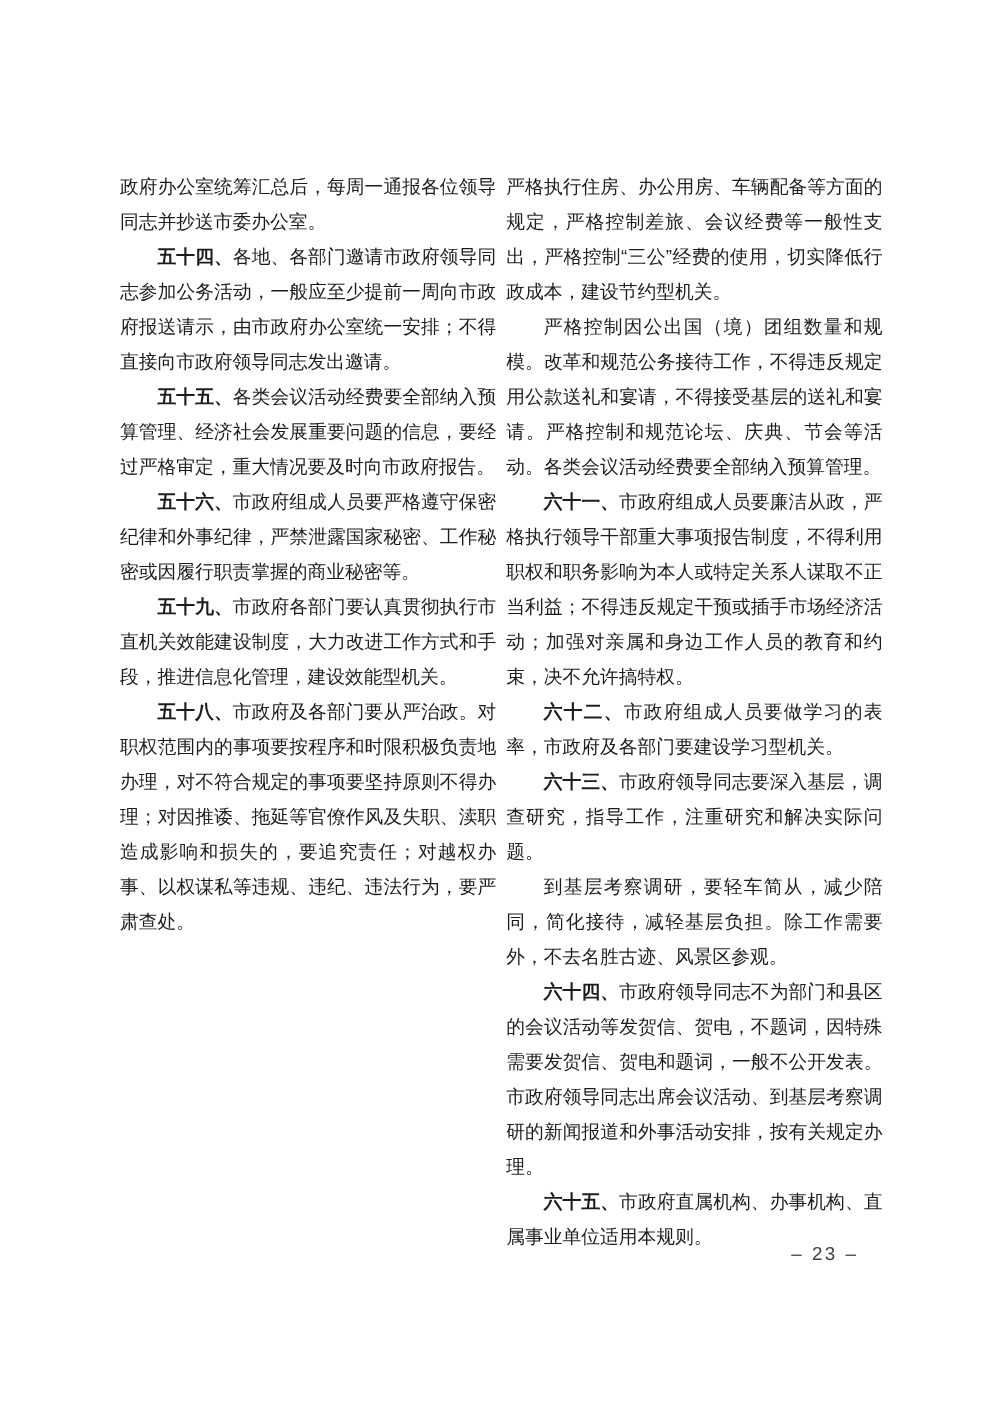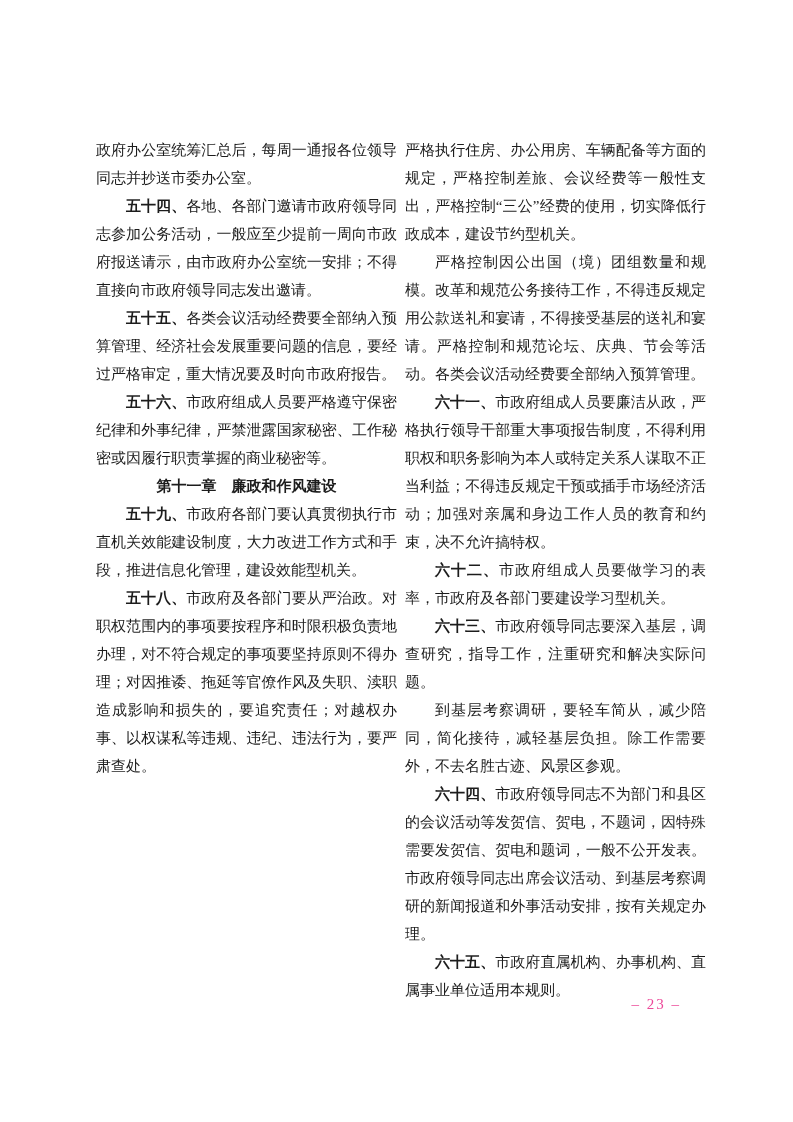--- a/index.html
+++ b/index.html
@@ -6,21 +6,21 @@
     margin: 0;
     padding: 0;
     background: #ffffff;
   }
   .page {
     position: relative;
     width: 793px;
     height: 1122px;
     background: #ffffff;
     overflow: hidden;
-    font-family: Liberation Serif, serif;
+    font-family: Liberation Sans, sans-serif;
     color: #1c1c1c;
   }
   .col {
     position: absolute;
     top: 136px;
     width: 301px;
     font-size: 15px;
     line-height: 28px;
     text-align: justify;
     text-justify: inter-ideograph;
@@ -36,41 +36,40 @@
   .chapter {
     margin: 0;
     font-size: 15px;
     line-height: 28px;
     font-weight: bold;
     text-align: center;
     text-indent: 0;
   }
   .page-number {
     position: absolute;
-    left: 601px;
+    left: 633px;
     top: 994px;
     width: 80px;
     font-size: 15px;
     line-height: 20px;
     letter-spacing: 2px;
-    color: #ec4899;
-    text-align: right;
+    color: #404040;
+    text-align: left;
   }
 </style>
 </head>
 <body>
 
 <div class="page">
 
   <div class="col col-left">
     <p class="para no-indent"><b class="lead"></b><span>政府办公室统筹汇总后，每周一通报各位领导同志并抄送市委办公室。</span></p>
     <p class="para"><b class="lead">五十四、</b><span>各地、各部门邀请市政府领导同志参加公务活动，一般应至少提前一周向市政府报送请示，由市政府办公室统一安排；不得直接向市政府领导同志发出邀请。</span></p>
     <p class="para"><b class="lead">五十五、</b><span>各类会议活动经费要全部纳入预算管理、经济社会发展重要问题的信息，要经过严格审定，重大情况要及时向市政府报告。</span></p>
     <p class="para"><b class="lead">五十六、</b><span>市政府组成人员要严格遵守保密纪律和外事纪律，严禁泄露国家秘密、工作秘密或因履行职责掌握的商业秘密等。</span></p>
-    <h2 class="chapter">第十一章　廉政和作风建设</h2>
     <p class="para"><b class="lead">五十九、</b><span>市政府各部门要认真贯彻执行市直机关效能建设制度，大力改进工作方式和手段，推进信息化管理，建设效能型机关。</span></p>
     <p class="para"><b class="lead">五十八、</b><span>市政府及各部门要从严治政。对职权范围内的事项要按程序和时限积极负责地办理，对不符合规定的事项要坚持原则不得办理；对因推诿、拖延等官僚作风及失职、渎职造成影响和损失的，要追究责任；对越权办事、以权谋私等违规、违纪、违法行为，要严肃查处。</span></p>
   </div>
 
   <div class="col col-right">
     <p class="para no-indent"><b class="lead"></b><span>严格执行住房、办公用房、车辆配备等方面的规定，严格控制差旅、会议经费等一般性支出，严格控制“三公”经费的使用，切实降低行政成本，建设节约型机关。</span></p>
     <p class="para"><b class="lead"></b><span>严格控制因公出国（境）团组数量和规模。改革和规范公务接待工作，不得违反规定用公款送礼和宴请，不得接受基层的送礼和宴请。严格控制和规范论坛、庆典、节会等活动。各类会议活动经费要全部纳入预算管理。</span></p>
     <p class="para"><b class="lead">六十一、</b><span>市政府组成人员要廉洁从政，严格执行领导干部重大事项报告制度，不得利用职权和职务影响为本人或特定关系人谋取不正当利益；不得违反规定干预或插手市场经济活动；加强对亲属和身边工作人员的教育和约束，决不允许搞特权。</span></p>
     <p class="para"><b class="lead">六十二、</b><span>市政府组成人员要做学习的表率，市政府及各部门要建设学习型机关。</span></p>
     <p class="para"><b class="lead">六十三、</b><span>市政府领导同志要深入基层，调查研究，指导工作，注重研究和解决实际问题。</span></p>

